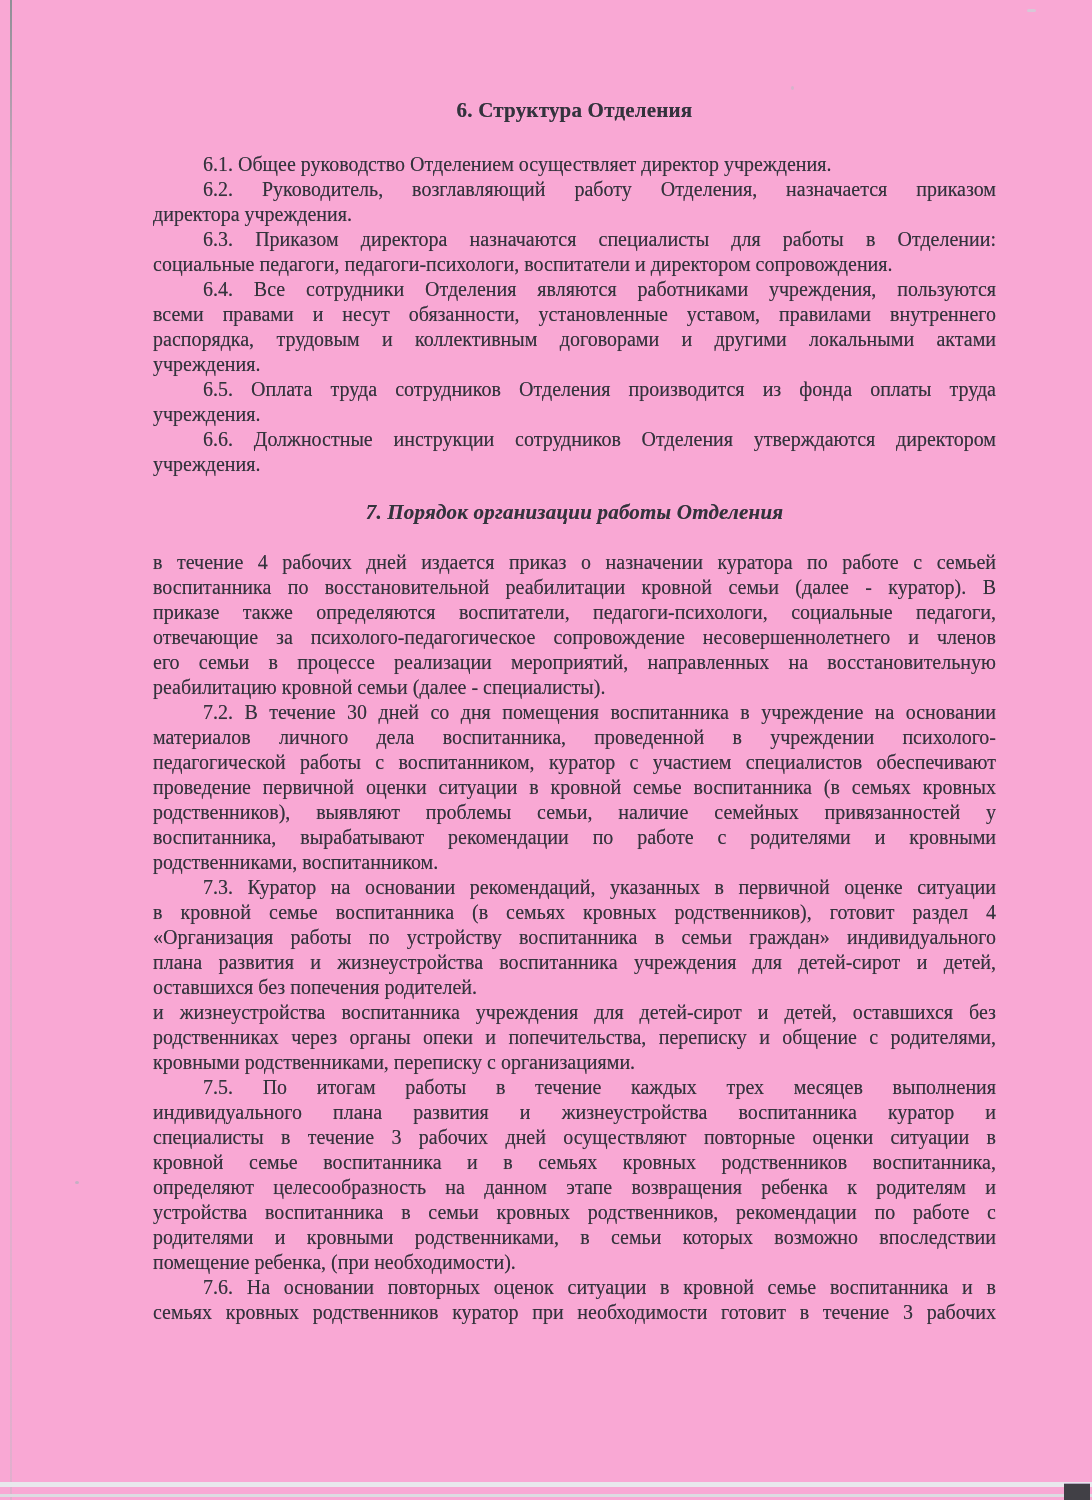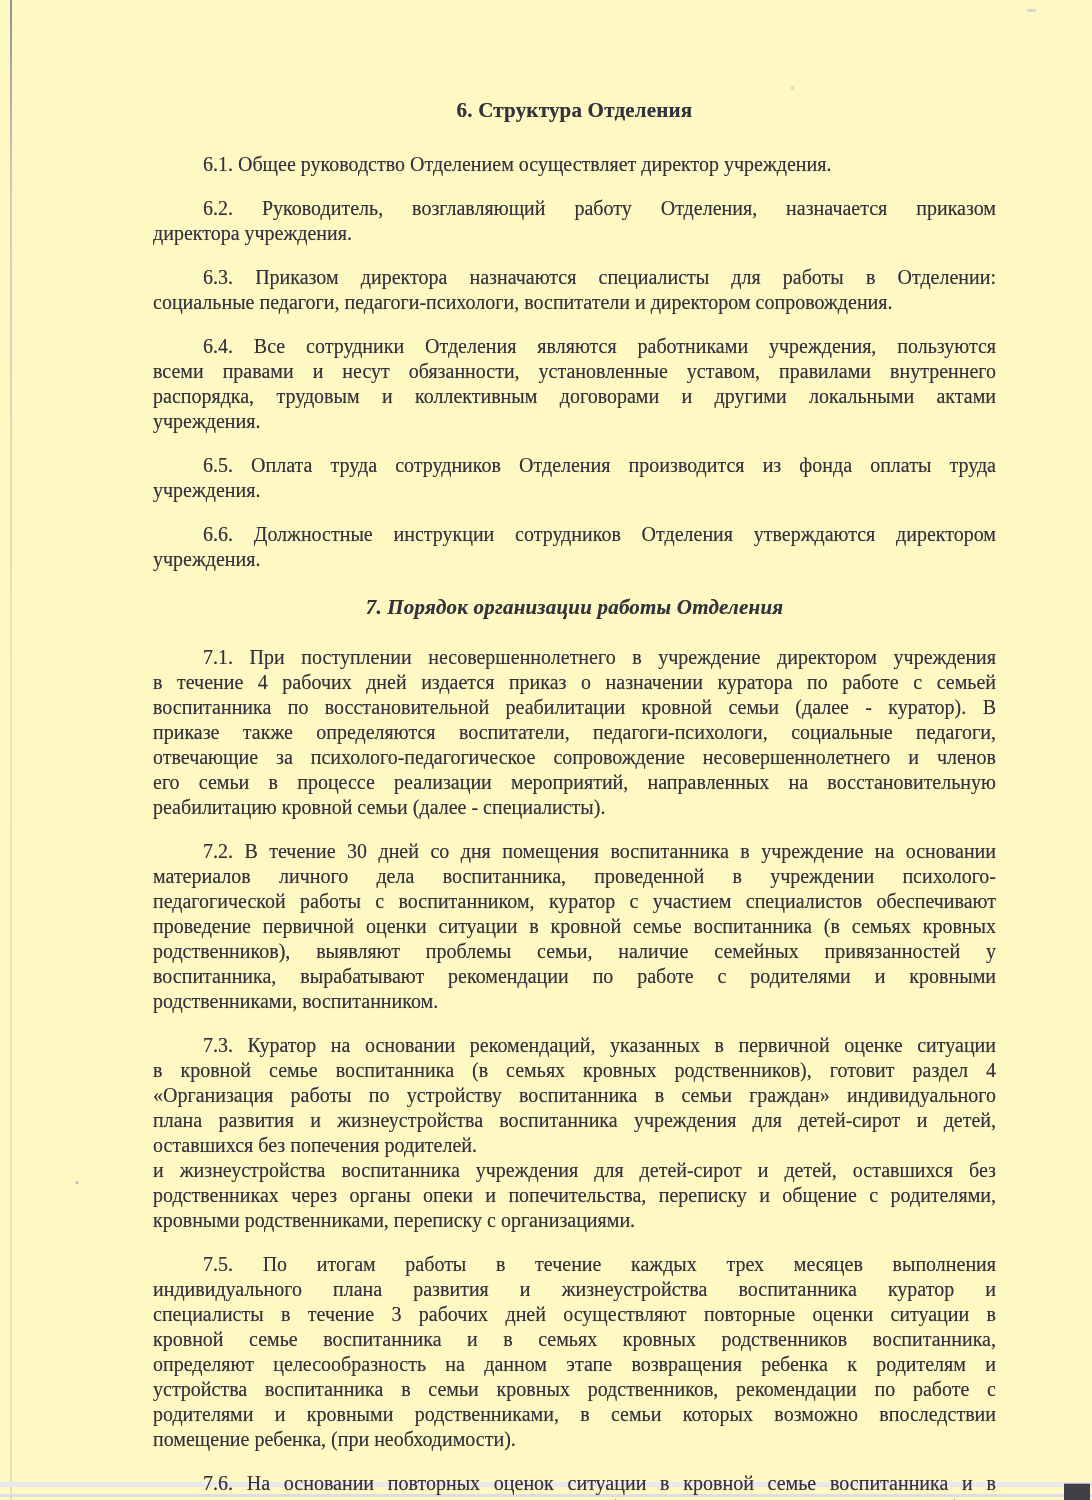--- a/index.html
+++ b/index.html
@@ -5,21 +5,21 @@
 <style>
   html, body {
     margin: 0;
     padding: 0;
     background: #ffffff;
   }
   .page {
     position: relative;
     width: 1092px;
     height: 1500px;
-    background: #fef9c3;
+    background: #f9a8d4;
     overflow: hidden;
     font-family: "Liberation Serif", "DejaVu Serif", serif;
     color: #33333c;
   }
   
   .edge-line-left {
     position: absolute;
     left: 10px; top: 0;
     width: 2px; height: 100%;
     background: linear-gradient(#8f8f96, rgba(165,165,172,0.55) 12%, rgba(185,185,192,0.30) 45%, rgba(185,185,192,0.38));
@@ -78,21 +78,20 @@
     text-shadow: 0 0 0.5px rgba(55,55,75,0.5), 0 1px 0 rgba(205,130,150,0.10);
   }
   .line.just {
     white-space: normal;
     text-align: justify;
     text-align-last: justify;
     overflow: hidden;
   }
   .line.first {
     text-indent: 50px;
-    margin-top: 19px;
   }
 </style>
 </head>
 <body>
 
 <div class="page">
   <div class="edge-line-left"></div>
   <div class="bottom-band"></div>
   <div class="bottom-edge"></div>
   <div class="corner-mark"></div>
@@ -125,21 +124,20 @@
           <div class="line">учреждения.</div>
         </div>
         <div class="para">
           <div class="line first just">6.6. Должностные инструкции сотрудников Отделения утверждаются директором</div>
           <div class="line">учреждения.</div>
         </div>
       </div>
       <div class="section">
         <div class="heading">7. Порядок организации работы Отделения</div>
         <div class="para">
-          <div class="line first just">7.1. При поступлении несовершеннолетнего в учреждение директором учреждения</div>
           <div class="line just">в течение 4 рабочих дней издается приказ о назначении куратора по работе с семьей</div>
           <div class="line just">воспитанника по восстановительной реабилитации кровной семьи (далее - куратор). В</div>
           <div class="line just">приказе также определяются воспитатели, педагоги-психологи, социальные педагоги,</div>
           <div class="line just">отвечающие за психолого-педагогическое сопровождение несовершеннолетнего и членов</div>
           <div class="line just">его семьи в процессе реализации мероприятий, направленных на восстановительную</div>
           <div class="line">реабилитацию кровной семьи (далее - специалисты).</div>
         </div>
         <div class="para">
           <div class="line first just">7.2. В течение 30 дней со дня помещения воспитанника в учреждение на основании</div>
           <div class="line just">материалов личного дела воспитанника, проведенной в учреждении психолого-</div>

